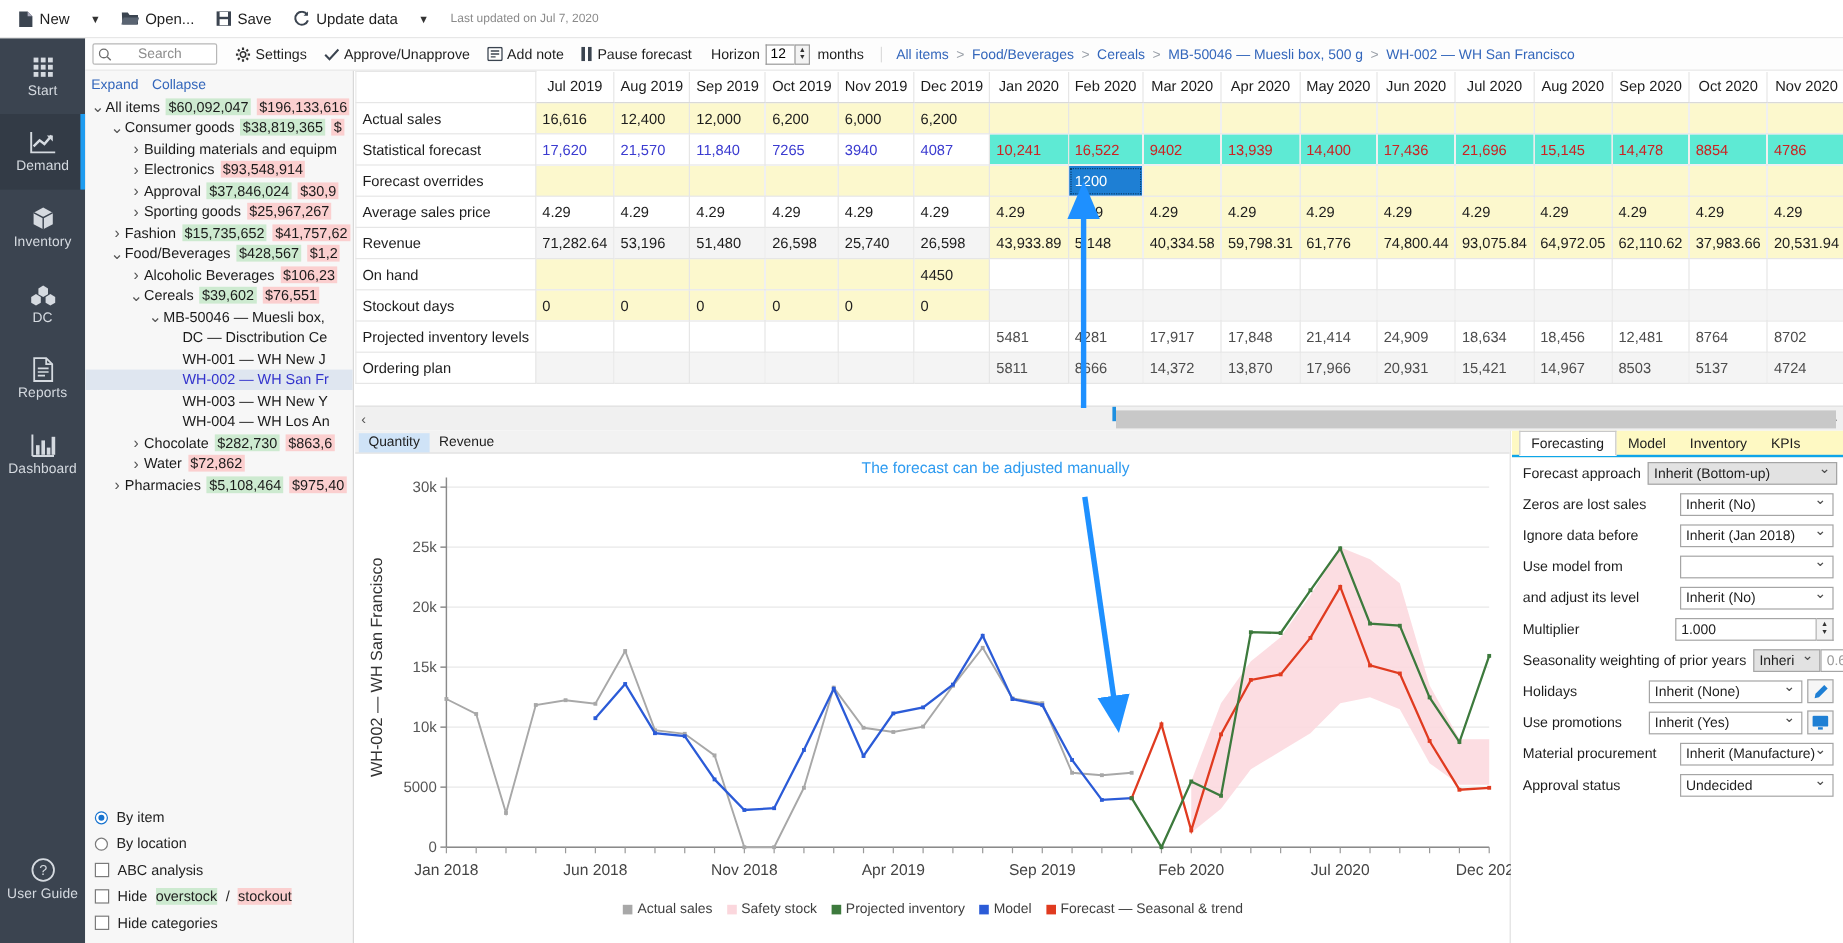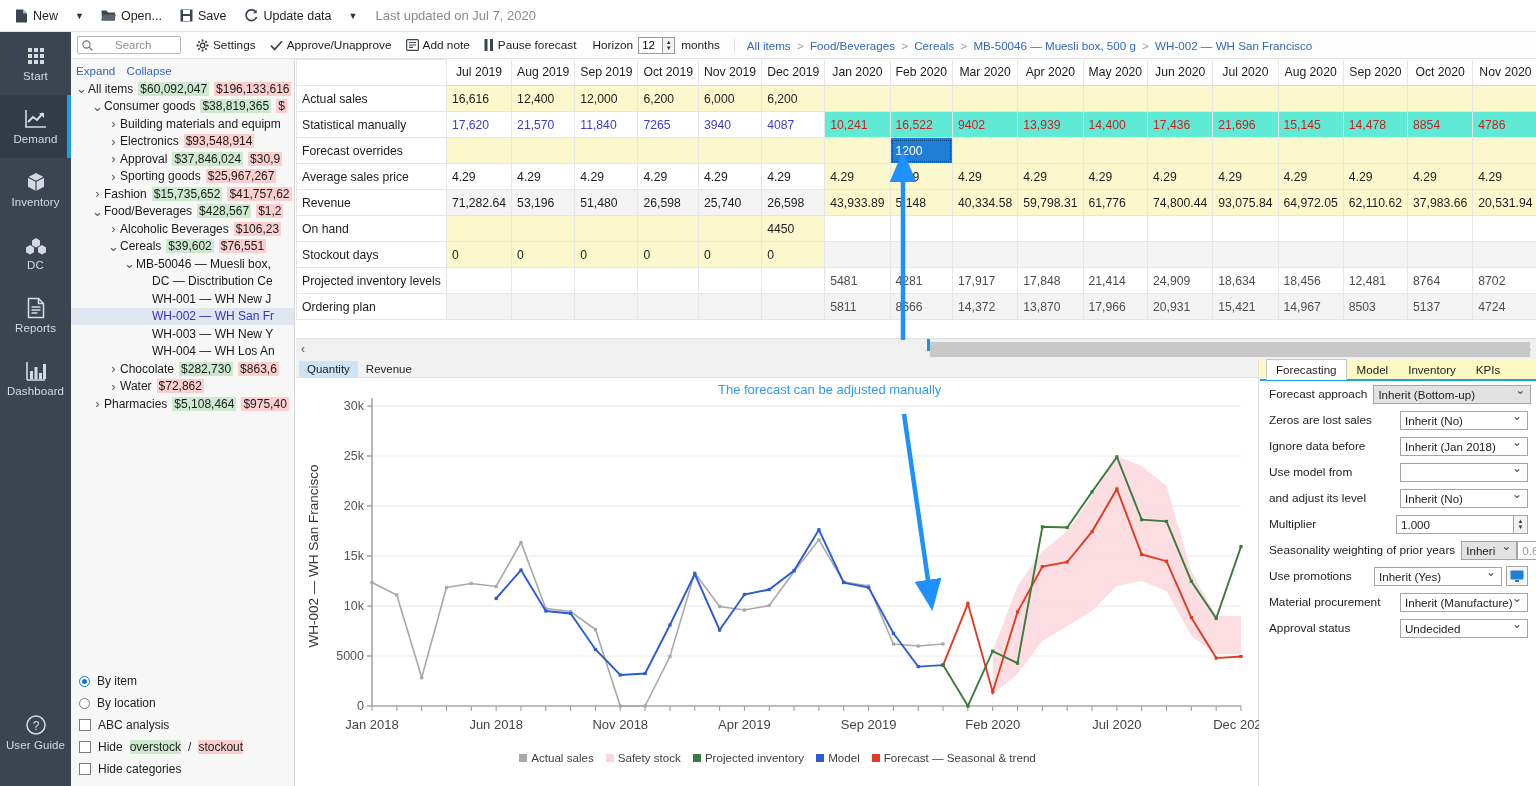--- a/index.html
+++ b/index.html
@@ -21,21 +21,21 @@
     display: flex; align-items: center; padding-left: 6px; gap: 0px;
   }
   .tb-item {
     display: flex; align-items: center; gap: 5px;
     padding: 4px 9px; cursor: default; font-size: 12.5px; color: #1d1d1d;
     white-space: nowrap;
   }
   .tb-caret {
     padding: 5px 8px; cursor: default; color: #333; font-size: 9px;
   }
-  .tb-updated { color: #8a8a8a; font-size: 13px; margin-left: 10px; }
+  .tb-updated { color: #8a8a8a; font-size: 10px; margin-left: 10px; }
   .ico { display: inline-block; line-height: 0; }
 
   
   #rail {
     position: absolute; left: 0; top: 32px; width: 71px; height: 754px;
     background: #3b4450;
   }
   .rail-item {
     position: relative; width: 71px; height: 63px;
     display: flex; flex-direction: column; align-items: center; justify-content: center;
@@ -631,21 +631,21 @@
             <td class="c r-actual fut"></td>
             <td class="c r-actual fut"></td>
             <td class="c r-actual fut"></td>
             <td class="c r-actual fut"></td>
             <td class="c r-actual fut"></td>
             <td class="c r-actual fut"></td>
             <td class="c r-actual fut"></td>
             <td class="c r-actual fut"></td>
           </tr>
           <tr>
-            <th class="rowhdr">Statistical manually</th>
+            <th class="rowhdr">Statistical forecast</th>
             <td class="c r-stat">17,620</td>
             <td class="c r-stat">21,570</td>
             <td class="c r-stat">11,840</td>
             <td class="c r-stat">7265</td>
             <td class="c r-stat">3940</td>
             <td class="c r-stat">4087</td>
             <td class="c r-stat fut">10,241</td>
             <td class="c r-stat fut">16,522</td>
             <td class="c r-stat fut">9402</td>
             <td class="c r-stat fut">13,939</td>
@@ -1045,20 +1045,31 @@
           </span>
         </div>
         <div class="prow">
           <span class="plabel">Seasonality weighting of prior years</span>
           <span class="pfield">
             <span class="selwrap"><select class="psel gray" style="width: 56px;"><option>Inheri</option></select></span>
             <input class="ptxt" value="0.60" style="width: 40px; color: rgb(154, 154, 154);">
           </span>
         </div>
         <div class="prow">
+          <span class="plabel">Holidays</span>
+          <span class="pfield">
+            <span class="selwrap"><select class="psel" style="width: 128px;"><option>Inherit (None)</option></select></span>
+            <span class="iconbtn">
+              <svg width="13" height="13" viewBox="0 0 13 13">
+                <path d="M9.2 0.9l2.9 2.9-7.3 7.3-3.6 0.7 0.7-3.6z" fill="#1e7fd4"></path>
+              </svg>
+            </span>
+          </span>
+        </div>
+        <div class="prow">
           <span class="plabel">Use promotions</span>
           <span class="pfield">
             <span class="selwrap"><select class="psel" style="width: 128px;"><option>Inherit (Yes)</option></select></span>
             <span class="iconbtn">
               <svg width="14" height="13" viewBox="0 0 14 13">
                 <rect x="0.5" y="0.5" width="13" height="9" rx="1" fill="#1e7fd4"></rect>
                 <rect x="5" y="10" width="4" height="2" fill="#1e7fd4"></rect>
               </svg>
             </span>
           </span>

